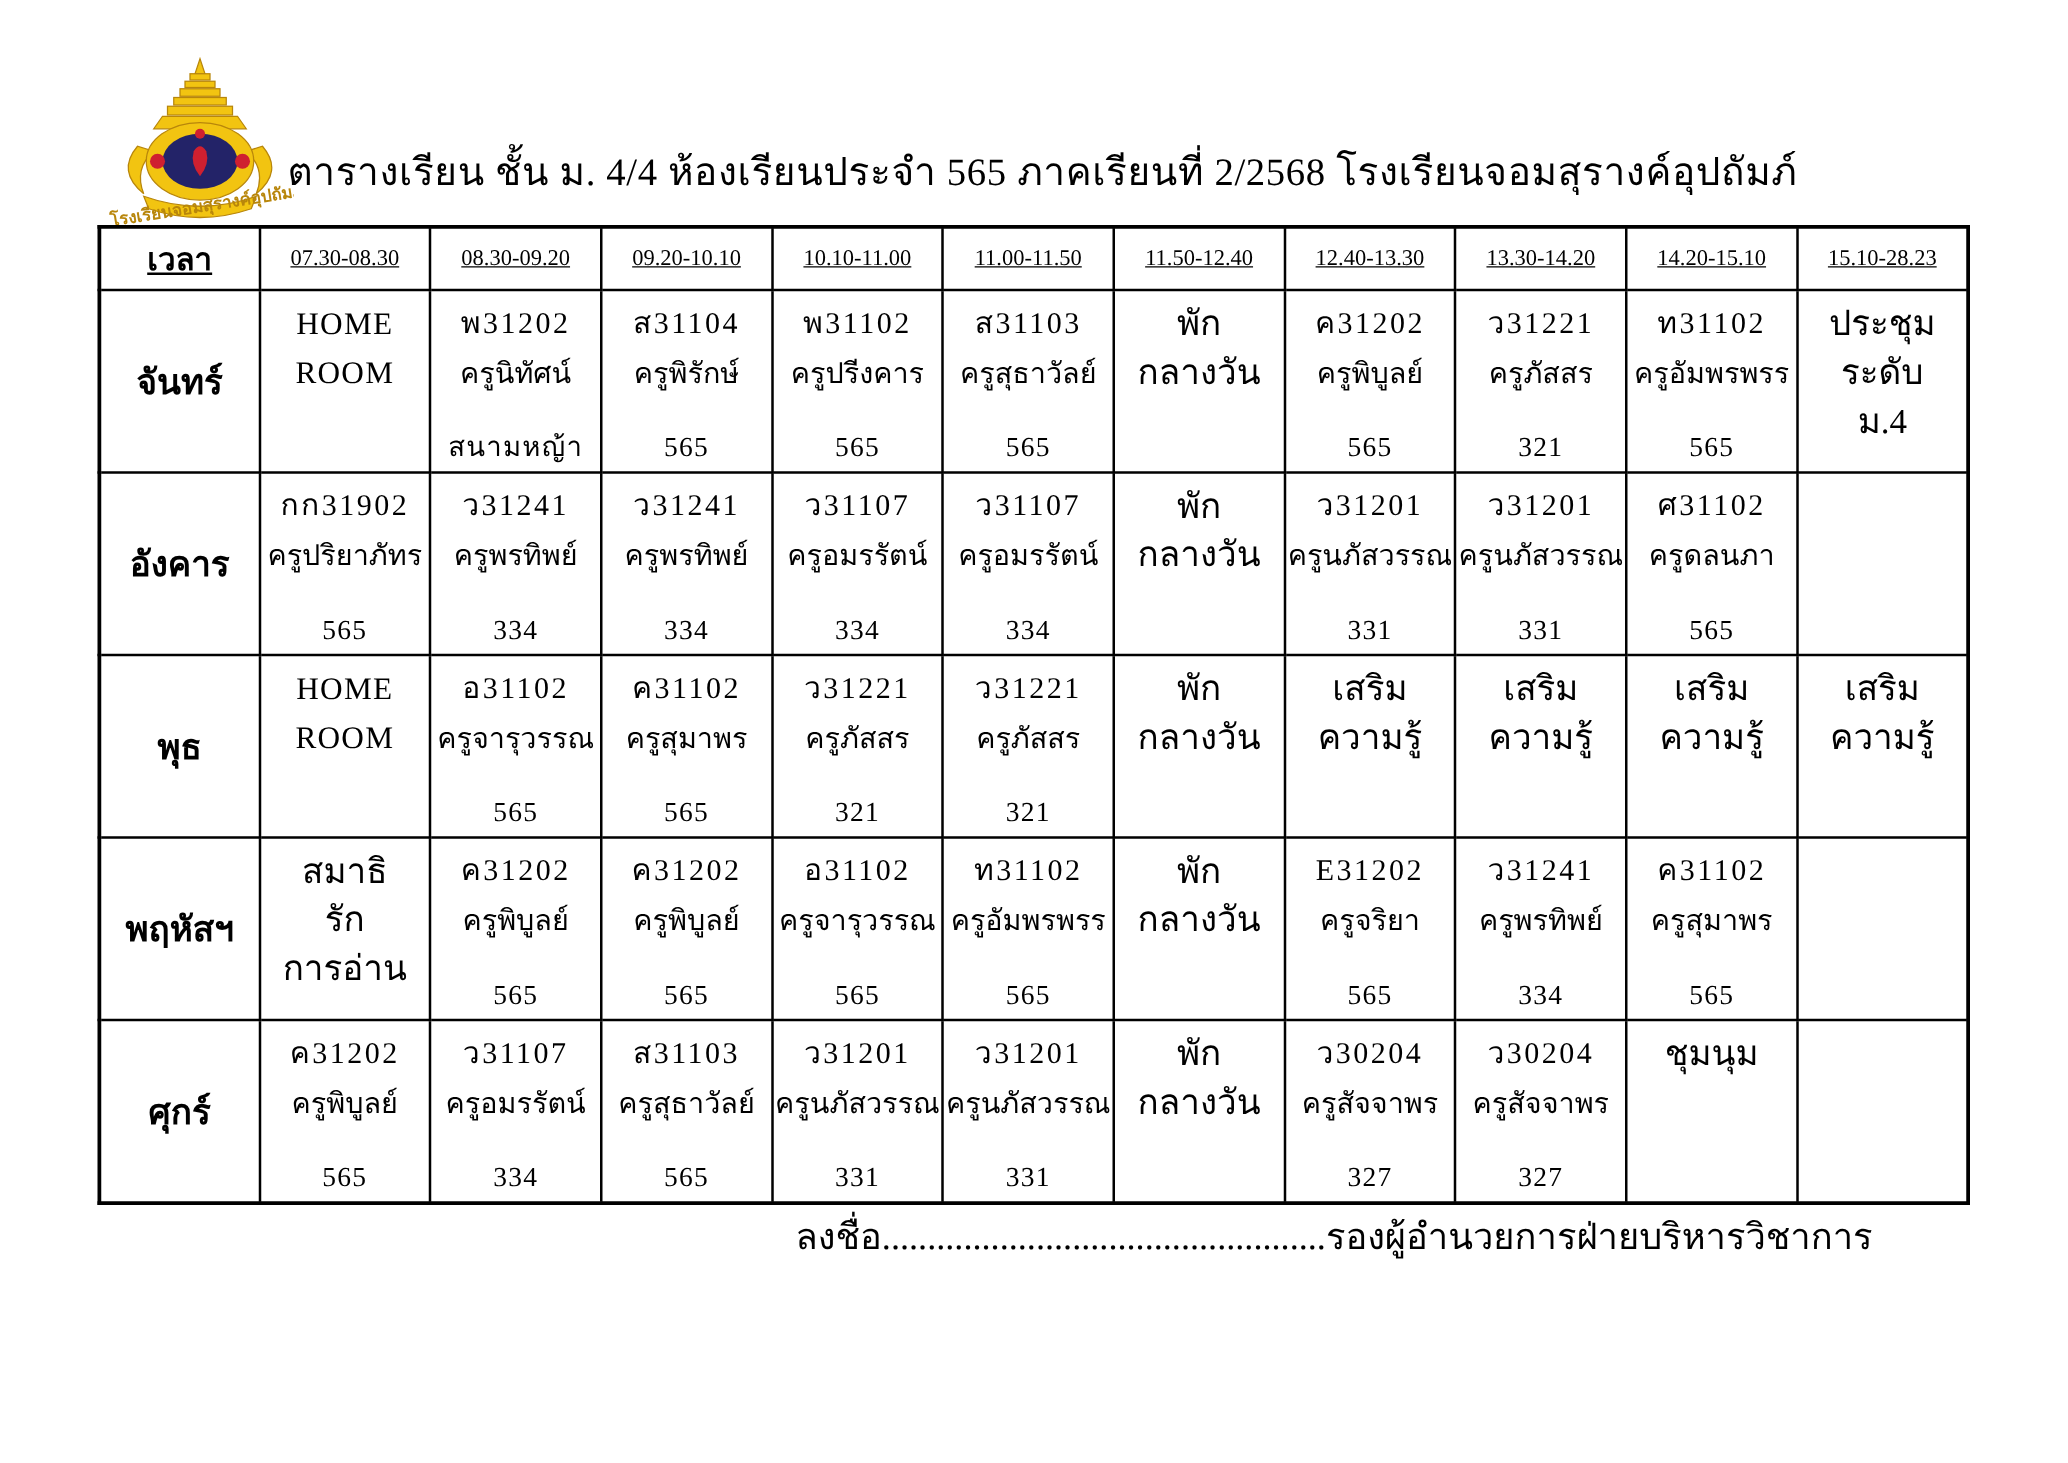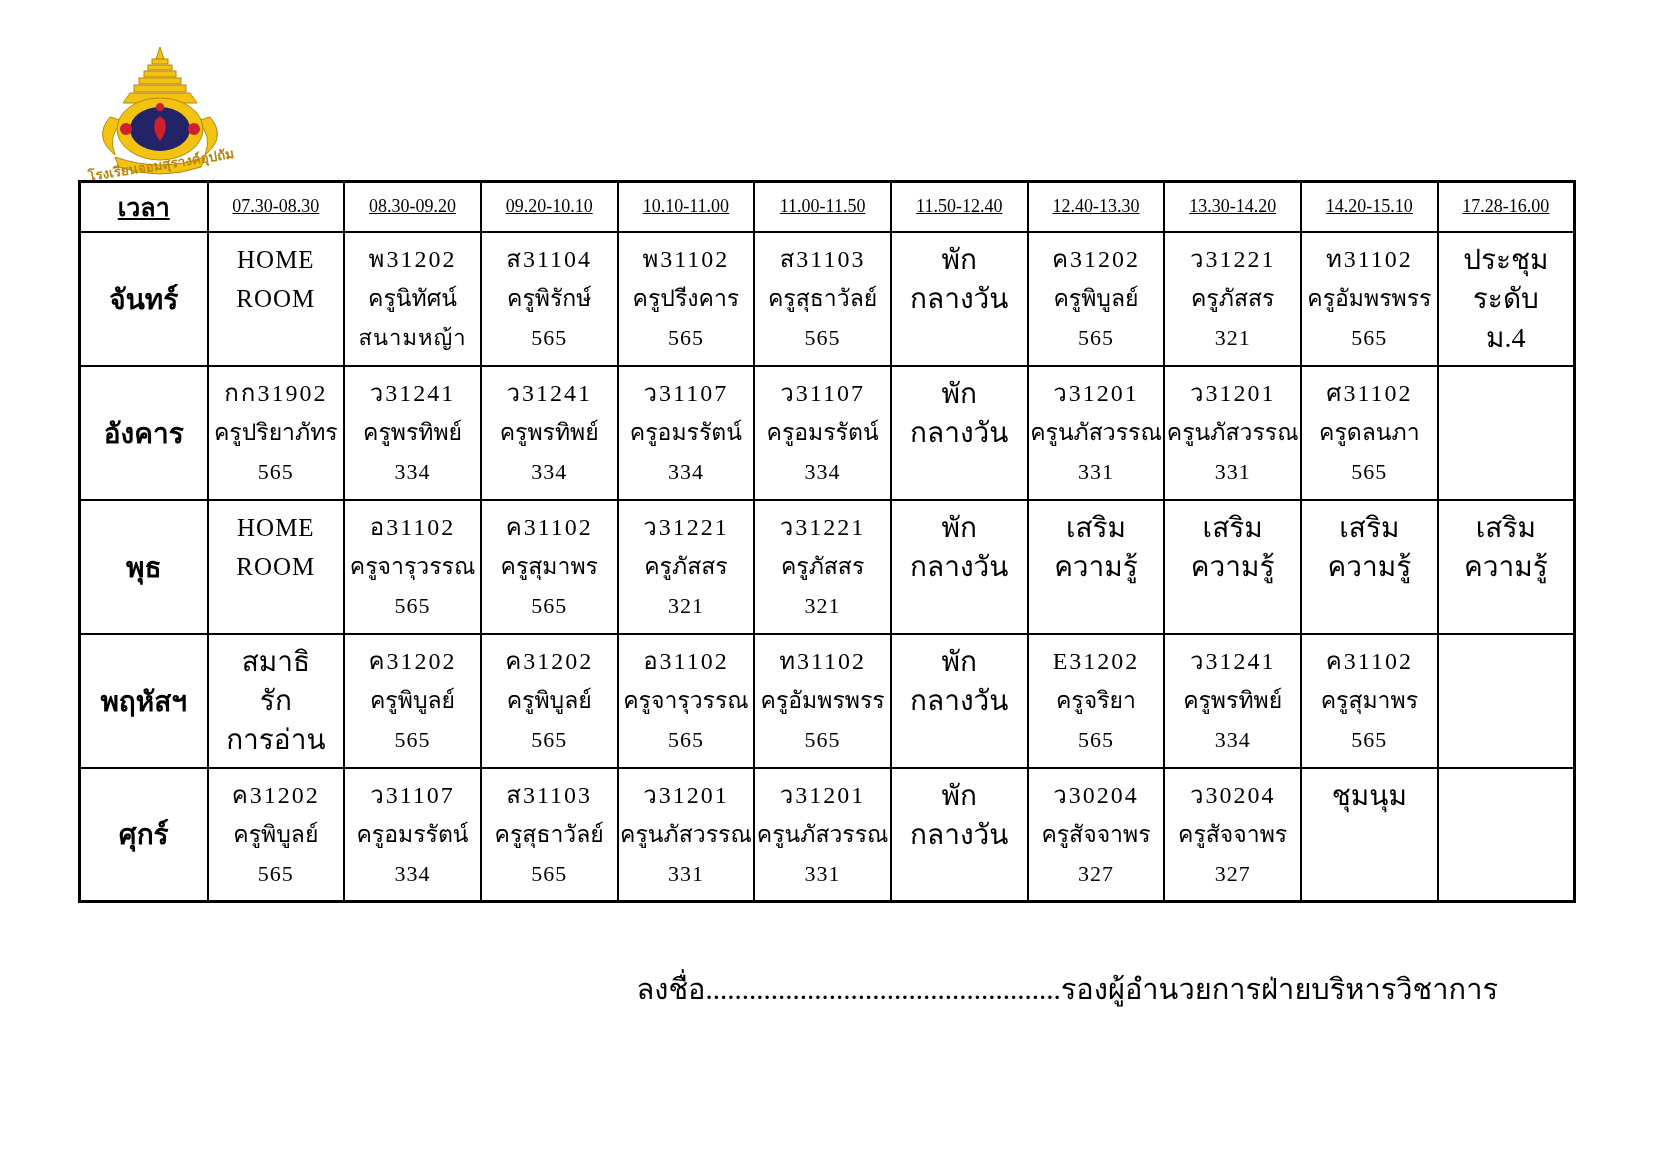--- a/index.html
+++ b/index.html
@@ -25,21 +25,21 @@
   tr.hdr-times { height:50px;text-decoration:underline; }
   tr.day-row { height:134px; }
   td.day-col { width:128px; }
   td.hdr-label { vertical-align:middle; font-weight:700; font-size:25px; }
   td.hdr-num { vertical-align:middle; font-size:23px; }
   td.time { vertical-align:middle; font-size:18px; white-space:nowrap;text-align:center; }
   td.day-name { vertical-align:middle; font-weight:700; font-size:28px; }
   td.slot { vertical-align:top; padding-top:7px; }
   .slot .line { font-size:23px; line-height:39px; white-space:nowrap; }
   .slot.subject .l0 { font-size:24px; letter-spacing:2px; }
-  .slot.subject .l2 { font-size:22px; letter-spacing:1px; }
+  .slot.subject .l2 { font-size:22px; letter-spacing:1px;margin-top:20px; }
   .slot.activity .line { font-weight:400; font-size:28px; }
   .slot.homeroom .line { font-size:25px; letter-spacing:1px; }
   .footer {
     position:absolute; left:78px; top:966px; width:1420px;
     text-align:right; font-size:29px; white-space:nowrap;
   }
 </style>
 </head>
 <body>
 
@@ -62,36 +62,37 @@
     <ellipse cx="75" cy="84" rx="30" ry="22" fill="#232368"></ellipse>
     <g fill="#cf2030">
       <circle cx="41" cy="84" r="6"></circle>
       <circle cx="109" cy="84" r="6"></circle>
       <circle cx="75" cy="62" r="4"></circle>
       <path d="M70,76 Q75,68 80,76 Q83,86 75,96 Q67,86 70,76 Z"></path>
     </g>
     <text x="4" y="136" transform="rotate(-9 4 136)" font-size="13.5" font-weight="bold" fill="#b8860b">โรงเรียนจอมสุรางค์อุปถัมภ์</text>
   </svg>
 
+  <div class="title">ตารางเรียน ชั้น ม. 4/4 ห้องเรียนประจำ 565 ภาคเรียนที่ 2/2568 โรงเรียนจอมสุรางค์อุปถัมภ์</div>
 
   <div class="tbl-wrap">
     <table class="tbl">
       <tbody id="grid">
           <tr class="hdr-times">
             <td class="day-col hdr-label">เวลา</td>
             <td class="time">07.30-08.30</td>
             <td class="time">08.30-09.20</td>
             <td class="time">09.20-10.10</td>
             <td class="time">10.10-11.00</td>
             <td class="time">11.00-11.50</td>
             <td class="time">11.50-12.40</td>
             <td class="time">12.40-13.30</td>
             <td class="time">13.30-14.20</td>
             <td class="time">14.20-15.10</td>
-            <td class="time">17.28-16.00</td>
+            <td class="time">15.10-28.23</td>
           </tr>
           <tr class="day-row">
             <td class="day-col day-name">จันทร์</td>
             <td class="slot homeroom">
               <div class="line l0">HOME</div>
               <div class="line l1">ROOM</div>
             </td>
             <td class="slot subject">
               <div class="line l0">พ31202</div>
               <div class="line l1">ครูนิทัศน์</div>

